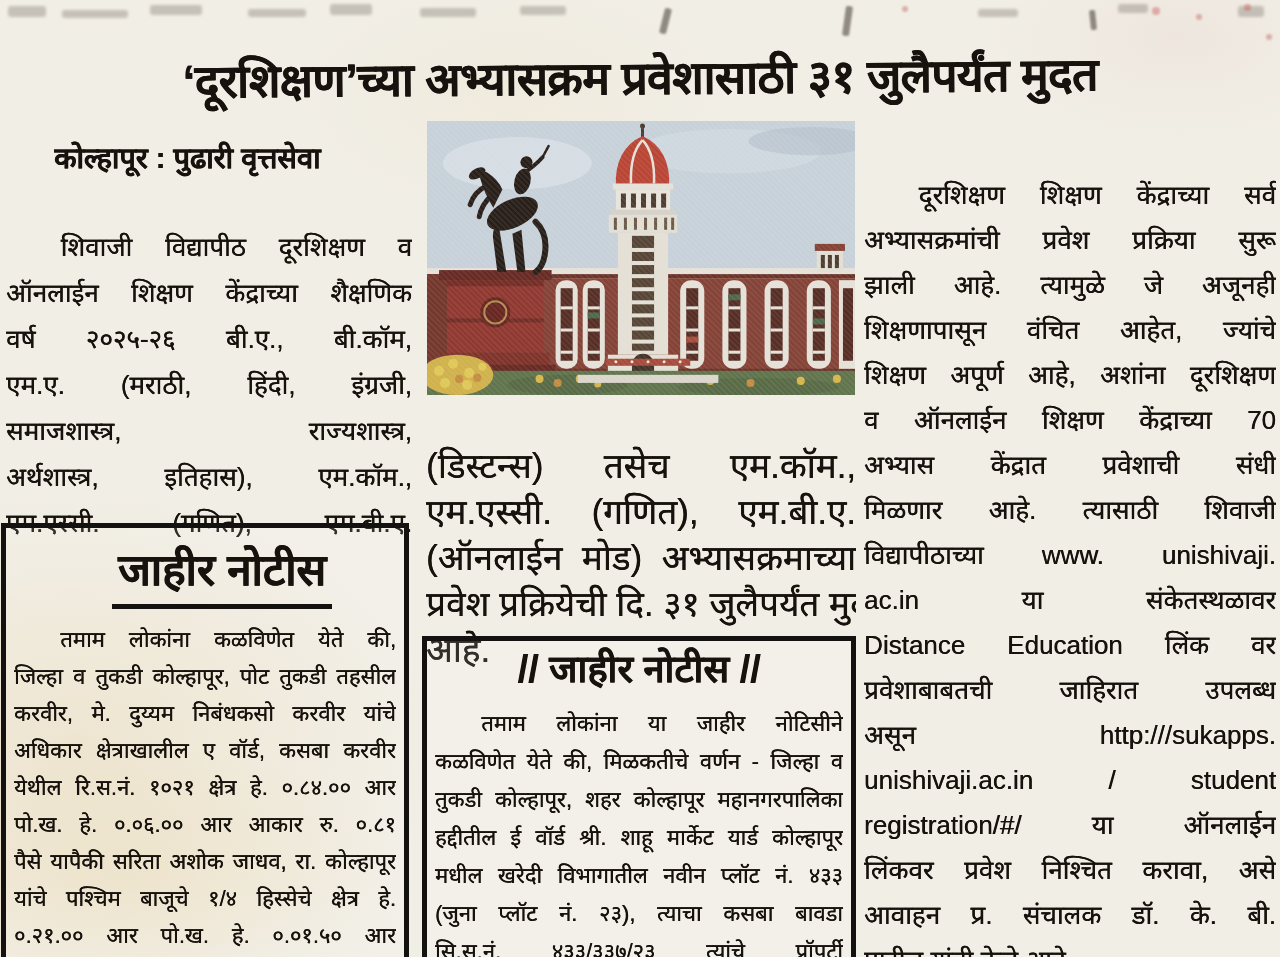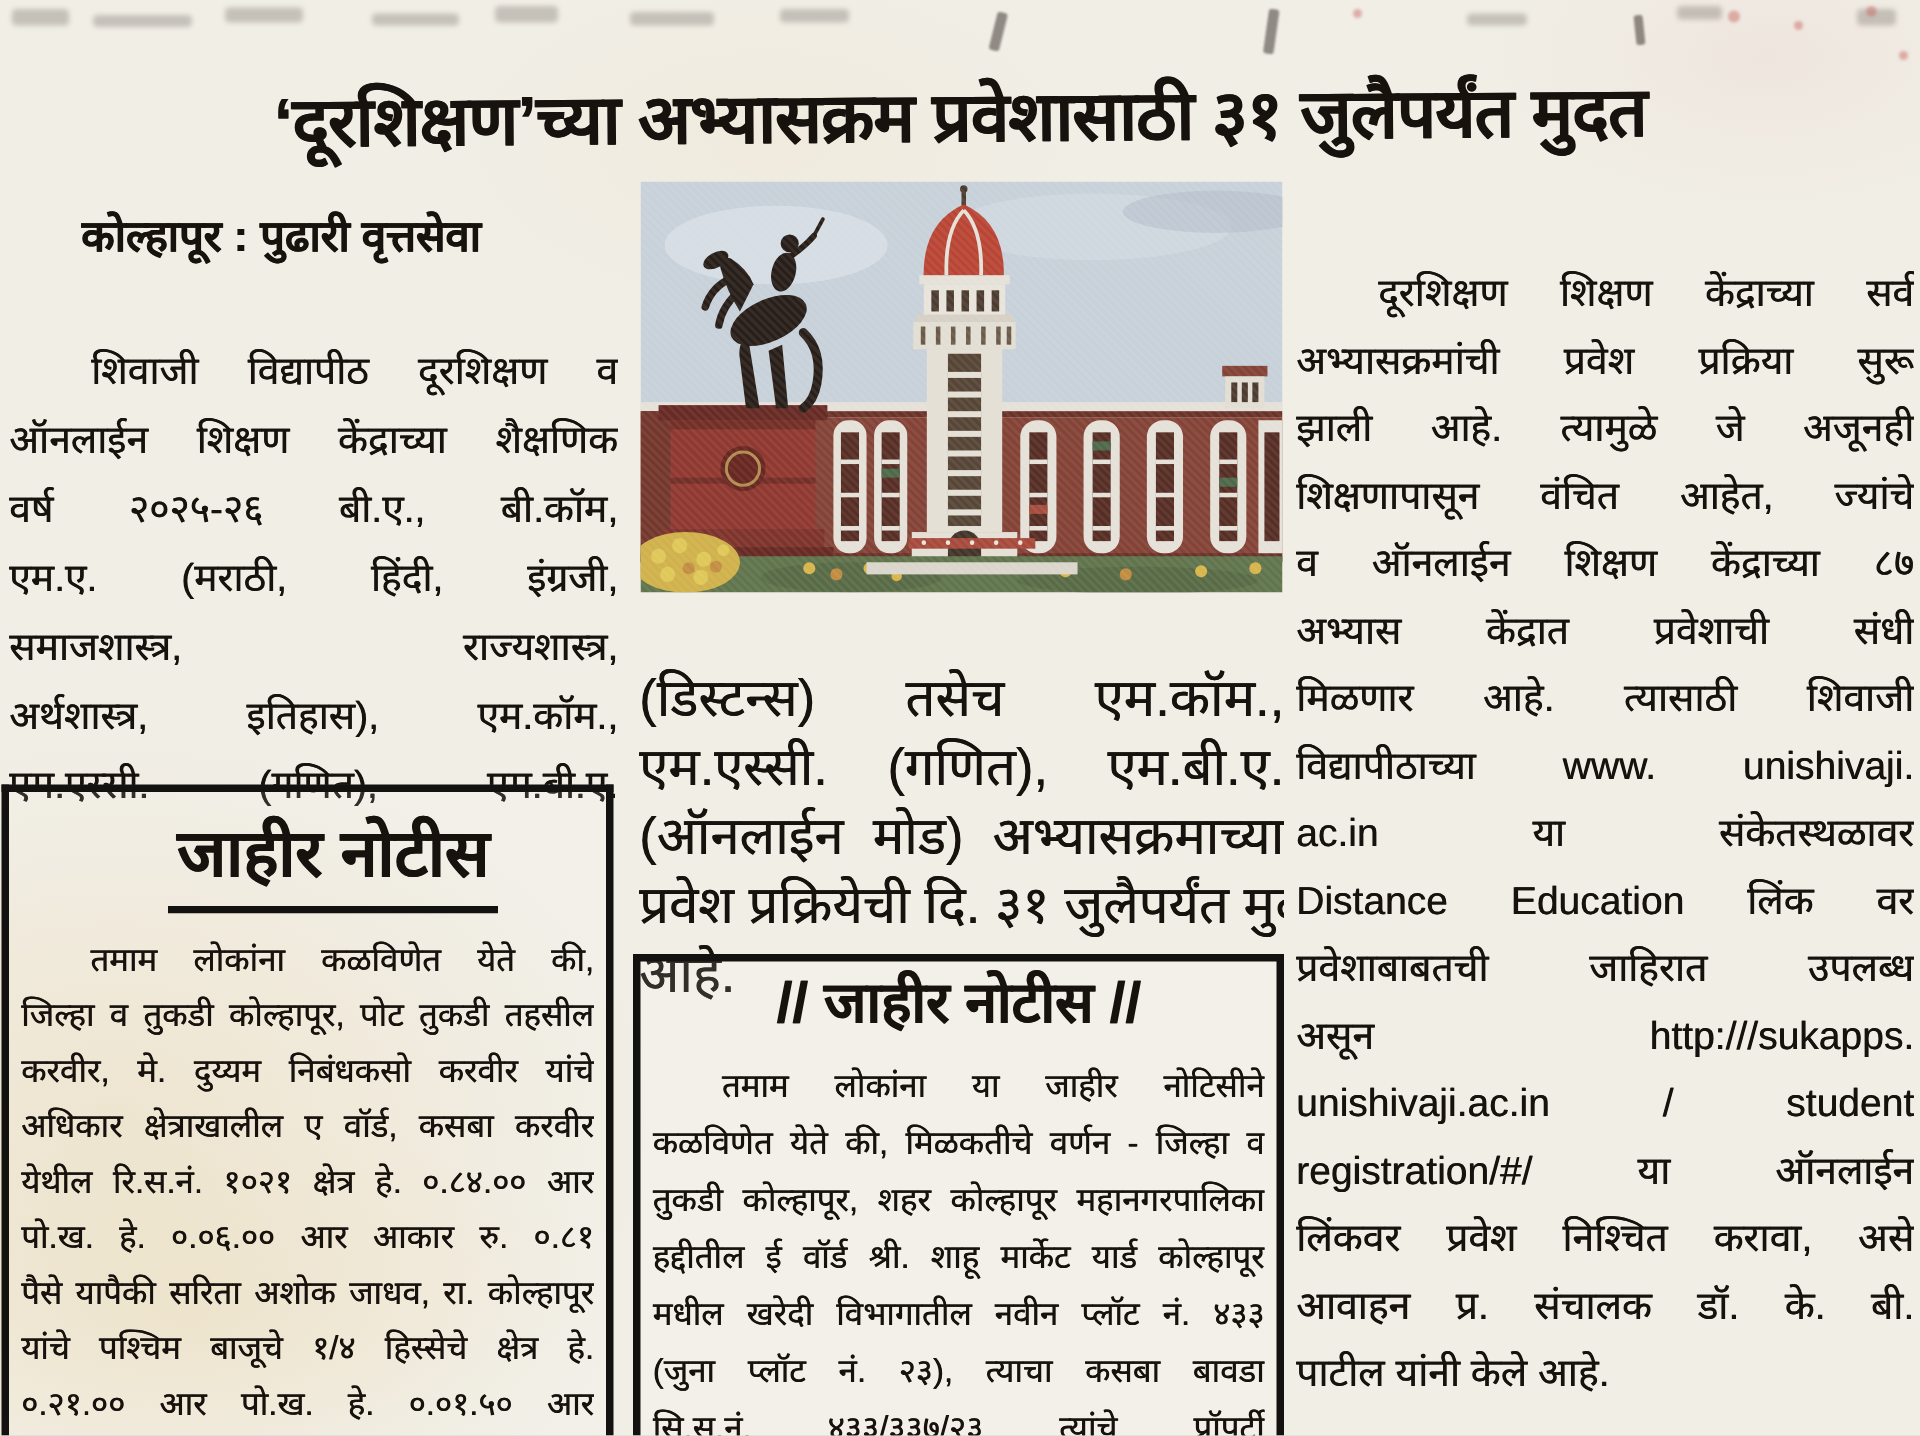--- a/index.html
+++ b/index.html
@@ -299,21 +299,22 @@
         <div class="line">(जुना प्लॉट नं. २३), त्याचा कसबा बावडा</div>
         <div class="line">सि.स.नं. ४३३/३३७/२३ त्यांचे प्रॉपर्टी</div>
       </div>
   </div>
 
   <div class="col-right lines art noslast">
       <div class="line ind">दूरशिक्षण शिक्षण केंद्राच्या सर्व</div>
       <div class="line">अभ्यासक्रमांची प्रवेश प्रक्रिया सुरू</div>
       <div class="line">झाली आहे. त्यामुळे जे अजूनही</div>
       <div class="line">शिक्षणापासून वंचित आहेत, ज्यांचे</div>
-      <div class="line">व ऑनलाईन शिक्षण केंद्राच्या ८७</div>
+      <div class="line">शिक्षण अपूर्ण आहे, अशांना दूरशिक्षण</div>
+      <div class="line">व ऑनलाईन शिक्षण केंद्राच्या 70</div>
       <div class="line">अभ्यास केंद्रात प्रवेशाची संधी</div>
       <div class="line">मिळणार आहे. त्यासाठी शिवाजी</div>
       <div class="line">विद्यापीठाच्या www. unishivaji.</div>
       <div class="line">ac.in या संकेतस्थळावर</div>
       <div class="line">Distance Education लिंक वर</div>
       <div class="line">प्रवेशाबाबतची जाहिरात उपलब्ध</div>
       <div class="line">असून http:///sukapps.</div>
       <div class="line">unishivaji.ac.in / student</div>
       <div class="line">registration/#/ या ऑनलाईन</div>
       <div class="line">लिंकवर प्रवेश निश्चित करावा, असे</div>

